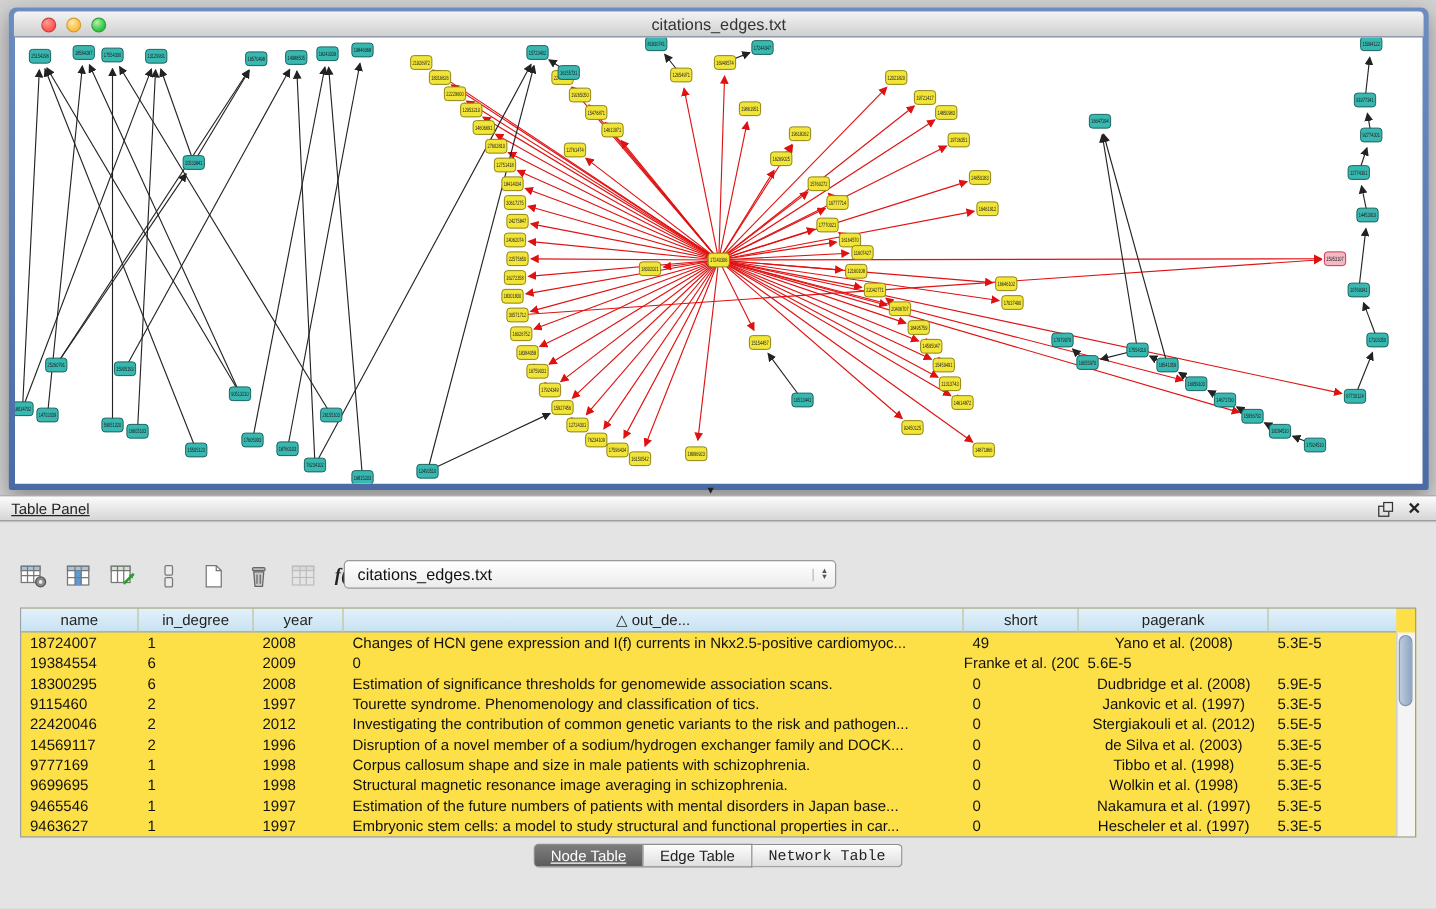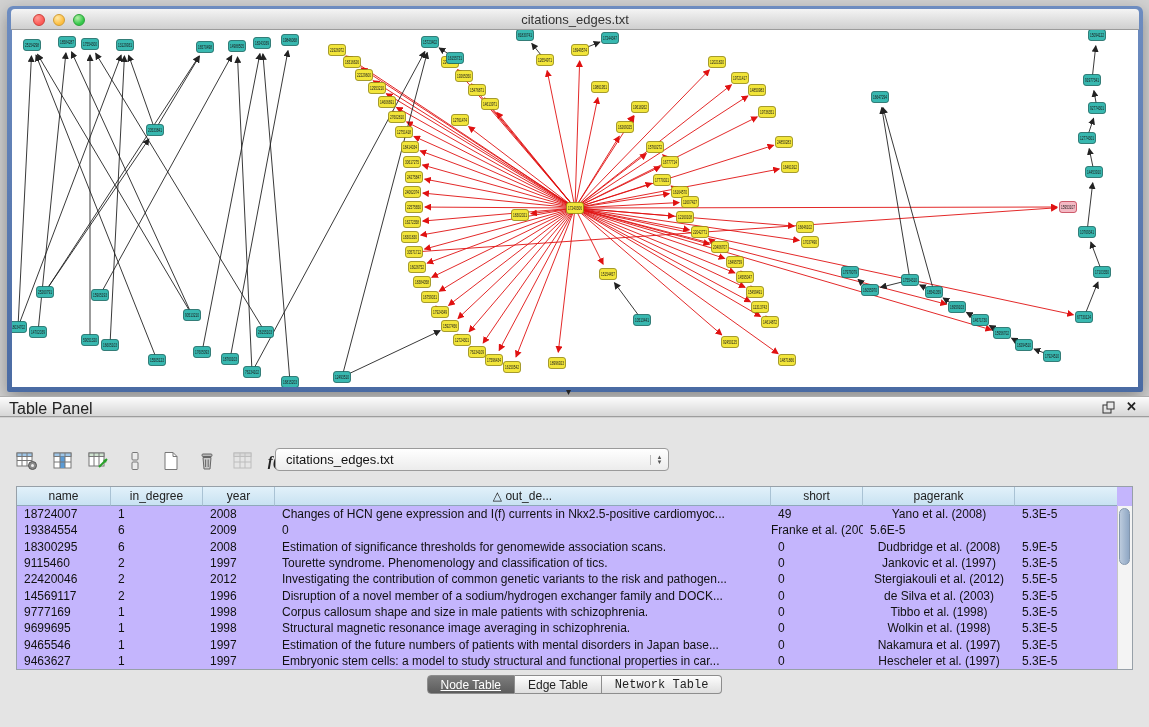--- a/index.html
+++ b/index.html
@@ -23,21 +23,21 @@
     background:#ffffff; overflow:hidden; }
   .net-canvas svg { display:block; width:100%; height:100%; }
 
   
   .splitter { position:absolute; left:566px; top:386px; font-size:10px; color:#222; z-index:5; cursor:row-resize; }
 
   
   .panel-header { position:absolute; left:0; top:396px; width:1149px; height:21px;
     background:linear-gradient(#fcfcfc,#d6d6d6); border-top:1px solid #adadad;
     border-bottom:1px solid #9d9d9d; }
-  .panel-title { position:absolute; left:9px; top:3px; font-size:16px; color:#222; }
+  .panel-title { position:absolute; left:9px; top:3px; font-size:12px; color:#222;text-decoration:underline; }
   .ph-float { position:absolute; right:34px; top:4px; width:13px; height:13px; cursor:pointer; }
   .ph-close { position:absolute; right:12px; top:2px; font-size:13px; font-weight:bold; color:#222; cursor:pointer; }
 
   
   .main-panel { position:absolute; left:0; top:418px; width:1149px; height:309px; background:#e4e4e4; }
 
   
   .toolbar { position:absolute; left:12px; top:28px; height:30px; display:flex; align-items:center; gap:6px; }
   .icon-btn { width:30px; height:26px; display:flex; align-items:center; justify-content:center;
     border-radius:4px; cursor:pointer; }
@@ -46,21 +46,21 @@
   .combo { position:absolute; left:275px; top:30px; width:394px; height:23px;
     background:linear-gradient(#ffffff,#ececec); border:1px solid #9a9a9a; border-radius:4px;
     display:flex; align-items:center; cursor:pointer; }
   .combo-text { flex:1; padding-left:10px; font-size:13px; color:#111; }
   .combo-arrows { width:18px; display:flex; flex-direction:column; align-items:center;
     border-left:1px solid #bbb; color:#555; }
   .combo-arrows span { font-size:6px; line-height:5px; }
 
   
   .table-wrap { position:absolute; left:16px; top:68px; width:1117px; height:184px;
-    background:#c4b5fd; border:1px solid #97a0a8; }
+    background:#fde047; border:1px solid #97a0a8; }
   .thead { display:grid; grid-template-columns:94px 92px 72px 496px 92px 152px 102px 15px; height:19px; }
   .th { background:linear-gradient(#e2f1fa,#c8e2f2); border-right:1px solid #a9c2d4;
     border-bottom:1px solid #8fa8ba; font-size:12px; color:#222; text-align:center;
     line-height:18px; overflow:hidden; white-space:nowrap; }
   .th:last-child { border-right:none; }
   .tbody { position:absolute; left:0; top:19px; width:1100px; bottom:0; overflow:hidden; }
   .tr { display:grid; grid-template-columns:94px 92px 72px 496px 92px 152px 102px; height:16.3px; align-items:center; }
   .td { font-size:12px; color:#111; padding-left:7px; white-space:nowrap; overflow:hidden; }
   .td.center { text-align:center; padding-left:0; }
   .vscroll { position:absolute; right:0; top:19px; bottom:0; width:15px; background:#f4f4f4;

